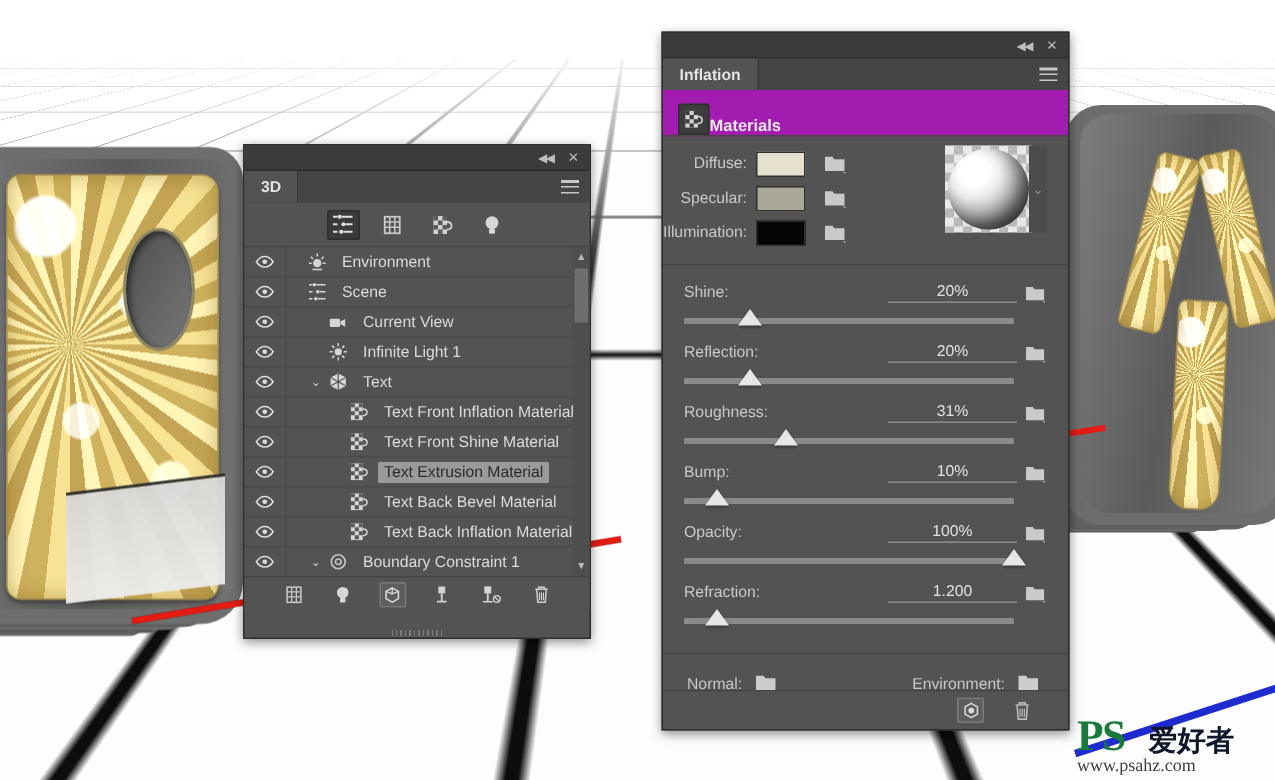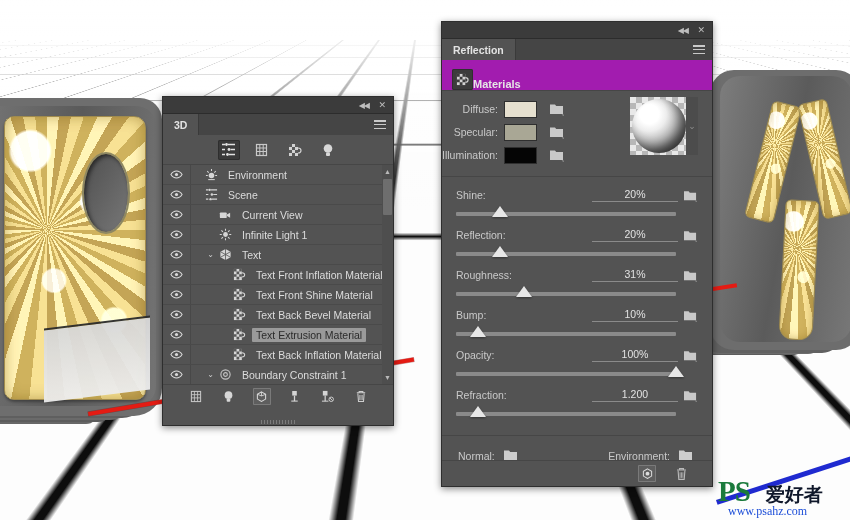--- a/index.html
+++ b/index.html
@@ -267,21 +267,21 @@
 
   
   svg { display:block; }
 
   
   #watermark { position:absolute; left:718px; top:478px; width:128px; height:40px; }
   .wm-ps { font-family:"Liberation Serif", serif; font-weight:bold; font-size:29px;
            color:#1a7a3c; line-height:26px; letter-spacing:-1px; }
   .wm-cn { font-family:"DejaVu Sans", sans-serif; font-weight:bold; font-size:19px; color:#0f172a;
            margin-left:4px; }
-  .wm-url { font-family:"Liberation Serif", serif; font-size:12px; color:#1d4ed8; margin-top:-4px; margin-left:10px; }
+  .wm-url { font-family:"Liberation Serif", serif; font-size:12px; color:#404040; margin-top:-4px; }
   .wm-top { display:flex; align-items:baseline;gap:12px; }
 </style>
 </head>
 <body>
 
 <div id="canvas-stage">
   <div class="sky"></div>
   <div class="ground-wrap">
     <div class="ground"></div>
   </div>
@@ -472,55 +472,55 @@
      <div class="twisty"></div>
      <div class="row-ico">
             <svg width="13" height="13" viewBox="0 0 14 14">
               <rect x="1" y="1" width="8.5" height="12" fill="#d6d6d6"></rect>
               <path d="M1 1h2.8v2.8H1zM6.7 1h2.8v2.8H6.7zM3.8 3.8h2.9v2.9H3.8zM1 6.7h2.8v2.8H1zM6.7 6.7h2.8v2.8H6.7zM3.8 9.5h2.9v2.9H3.8z" fill="#585858"></path>
               <path d="M9.6 5c2 0 3 1 3 2.4s-1 2.4-3 2.4" fill="none" stroke="#d6d6d6" stroke-width="1.1"></path>
             </svg>
           </div>
      <div class="row-label">Text Front Shine Material</div>
         </div>
-        <div class="scene-row">
+        <div class="scene-row selected">
           <div class="eye-cell">
        <svg width="13" height="9" viewBox="0 0 14 9">
          <path d="M7 .7C3.4.7 1 4.5 1 4.5S3.4 8.3 7 8.3s6-3.8 6-3.8S10.6.7 7 .7z" fill="none" stroke="#dcdcdc" stroke-width="1.1"></path>
          <circle cx="7" cy="4.5" r="1.7" fill="#dcdcdc"></circle>
        </svg>
      </div>
      <div class="row-indent" style="width:28px"></div>
      <div class="twisty"></div>
      <div class="row-ico">
             <svg width="13" height="13" viewBox="0 0 14 14">
               <rect x="1" y="1" width="8.5" height="12" fill="#d6d6d6"></rect>
               <path d="M1 1h2.8v2.8H1zM6.7 1h2.8v2.8H6.7zM3.8 3.8h2.9v2.9H3.8zM1 6.7h2.8v2.8H1zM6.7 6.7h2.8v2.8H6.7zM3.8 9.5h2.9v2.9H3.8z" fill="#585858"></path>
               <path d="M9.6 5c2 0 3 1 3 2.4s-1 2.4-3 2.4" fill="none" stroke="#d6d6d6" stroke-width="1.1"></path>
             </svg>
           </div>
-     <div class="row-label">Text Back Bevel Material</div>
-        </div>
-        <div class="scene-row selected">
+     <div class="row-label">Text Extrusion Material</div>
+        </div>
+        <div class="scene-row">
           <div class="eye-cell">
        <svg width="13" height="9" viewBox="0 0 14 9">
          <path d="M7 .7C3.4.7 1 4.5 1 4.5S3.4 8.3 7 8.3s6-3.8 6-3.8S10.6.7 7 .7z" fill="none" stroke="#dcdcdc" stroke-width="1.1"></path>
          <circle cx="7" cy="4.5" r="1.7" fill="#dcdcdc"></circle>
        </svg>
      </div>
      <div class="row-indent" style="width:28px"></div>
      <div class="twisty"></div>
      <div class="row-ico">
             <svg width="13" height="13" viewBox="0 0 14 14">
               <rect x="1" y="1" width="8.5" height="12" fill="#d6d6d6"></rect>
               <path d="M1 1h2.8v2.8H1zM6.7 1h2.8v2.8H6.7zM3.8 3.8h2.9v2.9H3.8zM1 6.7h2.8v2.8H1zM6.7 6.7h2.8v2.8H6.7zM3.8 9.5h2.9v2.9H3.8z" fill="#585858"></path>
               <path d="M9.6 5c2 0 3 1 3 2.4s-1 2.4-3 2.4" fill="none" stroke="#d6d6d6" stroke-width="1.1"></path>
             </svg>
           </div>
-     <div class="row-label">Text Extrusion Material</div>
+     <div class="row-label">Text Back Bevel Material</div>
         </div>
         <div class="scene-row">
           <div class="eye-cell">
        <svg width="13" height="9" viewBox="0 0 14 9">
          <path d="M7 .7C3.4.7 1 4.5 1 4.5S3.4 8.3 7 8.3s6-3.8 6-3.8S10.6.7 7 .7z" fill="none" stroke="#dcdcdc" stroke-width="1.1"></path>
          <circle cx="7" cy="4.5" r="1.7" fill="#dcdcdc"></circle>
        </svg>
      </div>
      <div class="row-indent" style="width:28px"></div>
      <div class="twisty"></div>
@@ -604,21 +604,21 @@
   </div>
 </div>
 
 <div class="panel" id="panel-props">
   <div class="panel-titlebar">
     <span class="tb-btn tb-collapse" style="right:24px;">◀◀</span>
     <span class="tb-btn" style="right:7px;">✕</span>
   </div>
 
   <div class="panel-tabrow">
-    <div class="panel-tab">Reflection</div>
+    <div class="panel-tab">Inflation</div>
     <div class="panel-menu">
         <i></i>
         <i></i>
         <i></i>
       </div>
   </div>
 
   <div class="mat-header">
     <div class="mat-header-ico">
       <svg width="13" height="13" viewBox="0 0 14 14">

